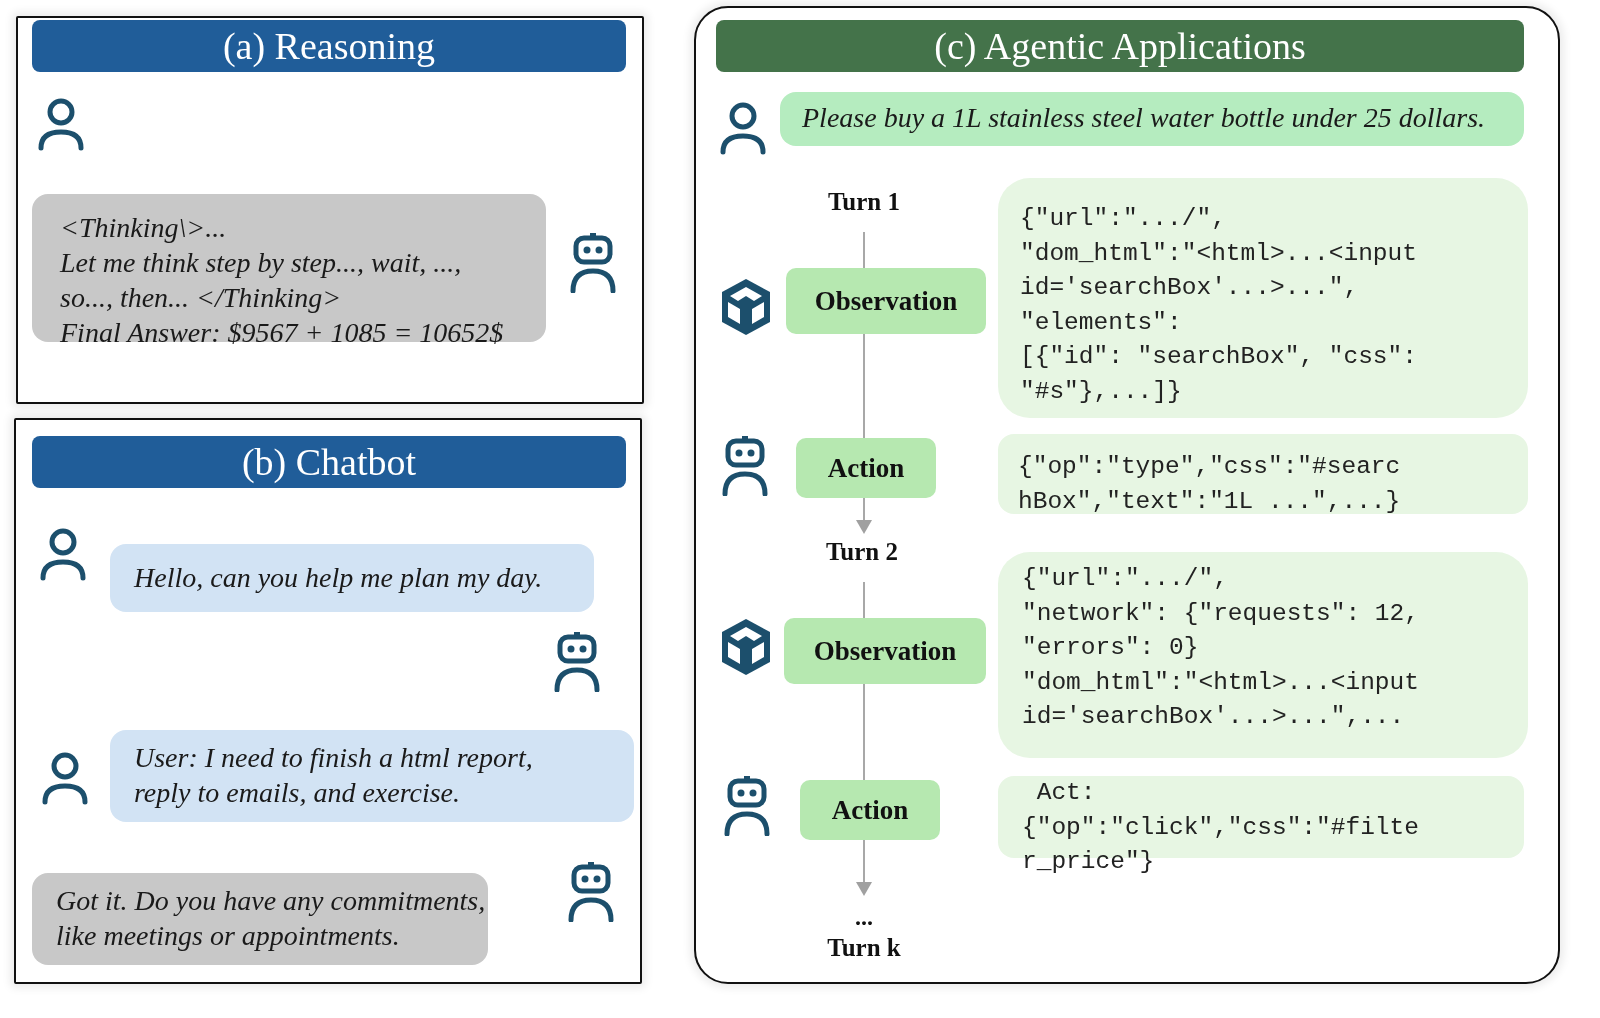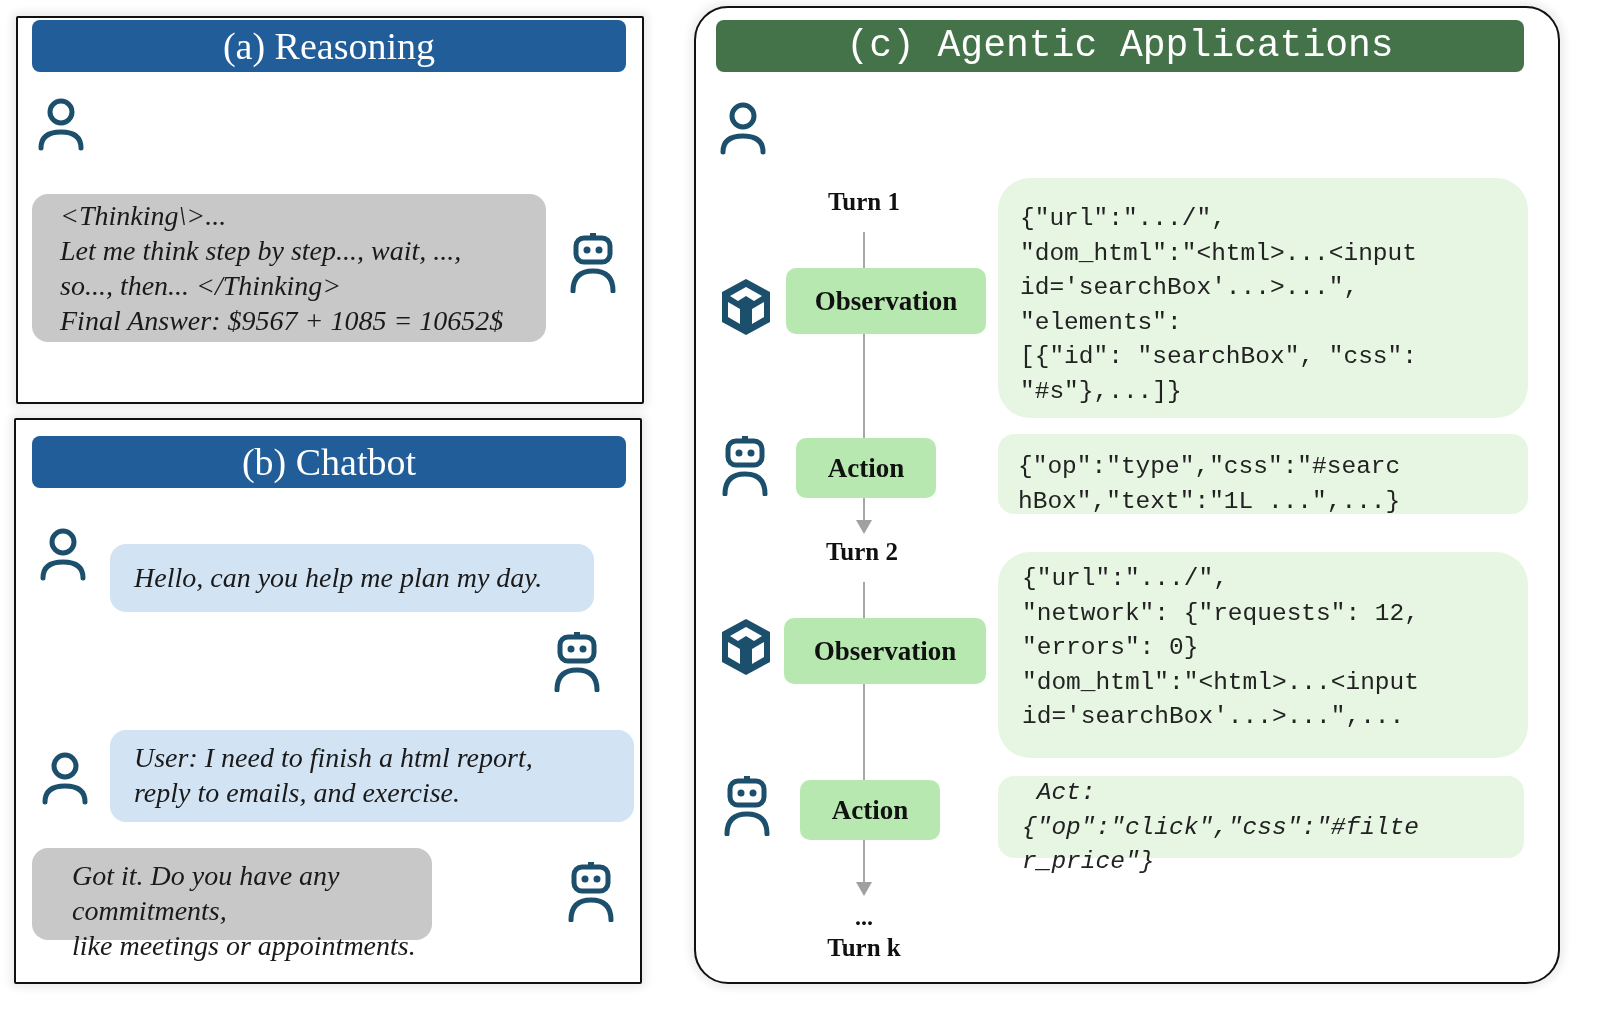--- a/index.html
+++ b/index.html
@@ -85,21 +85,21 @@
   </defs>
 </svg>
 
 <div id="panel-a" class="panel">
   <div class="header hdr-blue" style="left:14px; top:2px; width:594px;">(a) Reasoning</div>
   <div class="icon" style="left:18px; top:78px;">
       <svg width="50" height="56">
         <use href="#sym-user"></use>
       </svg>
     </div>
-  <div class="bubble bot-b" style="left:14px; top:176px; width:514px; height:148px; padding:4px 0 0 28px; line-height:35px;">&lt;Thinking\&gt;...
+  <div class="bubble bot-b" style="left:14px; top:176px; width:514px; height:148px; padding:16px 0 0 28px; line-height:35px;">&lt;Thinking\&gt;...
 Let me think step by step..., wait, ...,
  so..., then... &lt;/Thinking&gt;
 Final Answer: $9567 + 1085 = 10652$</div>
   <div class="icon" style="left:550px; top:215px;">
       <svg width="50" height="60">
         <use href="#sym-bot"></use>
       </svg>
     </div>
 </div>
 
@@ -120,37 +120,38 @@
     </div>
 
   <div class="icon" style="left:24px; top:330px;">
       <svg width="50" height="56">
         <use href="#sym-user"></use>
       </svg>
     </div>
   <div class="bubble user-b" style="left:94px; top:310px; width:524px; height:92px; padding:10px 0 0 24px;">User: I need to finish a html report,
 reply to emails, and exercise.</div>
 
-  <div class="bubble bot-b" style="left:16px; top:428px; width:400px; height:92px; padding:10px 0 0 40px;">Got it. Do you have any commitments,
+  <div class="bubble bot-b" style="left:16px; top:453px; width:456px; height:92px; padding:10px 0 0 24px;">Got it. Do you have any commitments,
 like meetings or appointments.</div>
   <div class="icon" style="left:550px; top:442px;">
       <svg width="50" height="60">
         <use href="#sym-bot"></use>
       </svg>
     </div>
 </div>
 
 <div id="panel-c" class="panel">
-  <div class="header hdr-green" style="left:20px; top:12px; width:808px;font-family:Liberation Mono, monospace;">(c) Agentic Applications</div>
+  <div class="header hdr-green" style="left:20px; top:12px; width:808px;">(c) Agentic Applications</div>
 
   <div class="icon" style="left:22px; top:92px;">
       <svg width="50" height="56">
         <use href="#sym-user"></use>
       </svg>
     </div>
+  <div class="bubble green-b" style="left:84px; top:84px; width:744px; height:54px; padding:8px 0 0 22px; font-size:28px;">Please buy a 1L stainless steel water bottle under 25 dollars.</div>
 
   <div class="turn-label" style="left:98px; top:180px;">Turn 1</div>
   <div class="vline" style="left:167px; top:224px; height:36px;"></div>
   <div class="icon" style="left:22px; top:268px;">
       <svg width="56" height="62">
         <use href="#sym-cube"></use>
       </svg>
     </div>
   <div class="step-box" style="left:90px; top:260px; width:200px; height:66px; line-height:66px;">Observation</div>
   <div class="code-box" style="left:302px; top:170px; width:530px; height:240px; padding:24px 0 0 22px;">{"url":".../",
@@ -186,21 +187,21 @@
 "dom_html":"&lt;html&gt;...&lt;input
 id='searchBox'...&gt;...",...</div>
   <div class="vline" style="left:167px; top:676px; height:98px;"></div>
 
   <div class="icon" style="left:26px; top:768px;">
       <svg width="50" height="60">
         <use href="#sym-bot"></use>
       </svg>
     </div>
   <div class="step-box" style="left:104px; top:772px; width:140px; height:60px; line-height:60px;">Action</div>
-  <div class="code-box" style="left:302px; top:768px; width:526px; height:82px; border-radius:16px; padding:0 0 0 24px; font-style:italic;"> Act:
+  <div class="code-box" style="left:302px; top:768px; width:526px; height:82px; border-radius:16px; padding:0 0 0 24px; "> Act:
 {"op":"click","css":"#filte
 r_price"}</div>
   <div class="vline" style="left:167px; top:832px; height:44px;"></div>
   <div class="arrowhead" style="left:160px; top:874px;"></div>
 
   <div class="dots" style="left:138px; top:896px;">...</div>
   <div class="turn-label" style="left:98px; top:926px;">Turn k</div>
 </div>
 
 </body></html>

